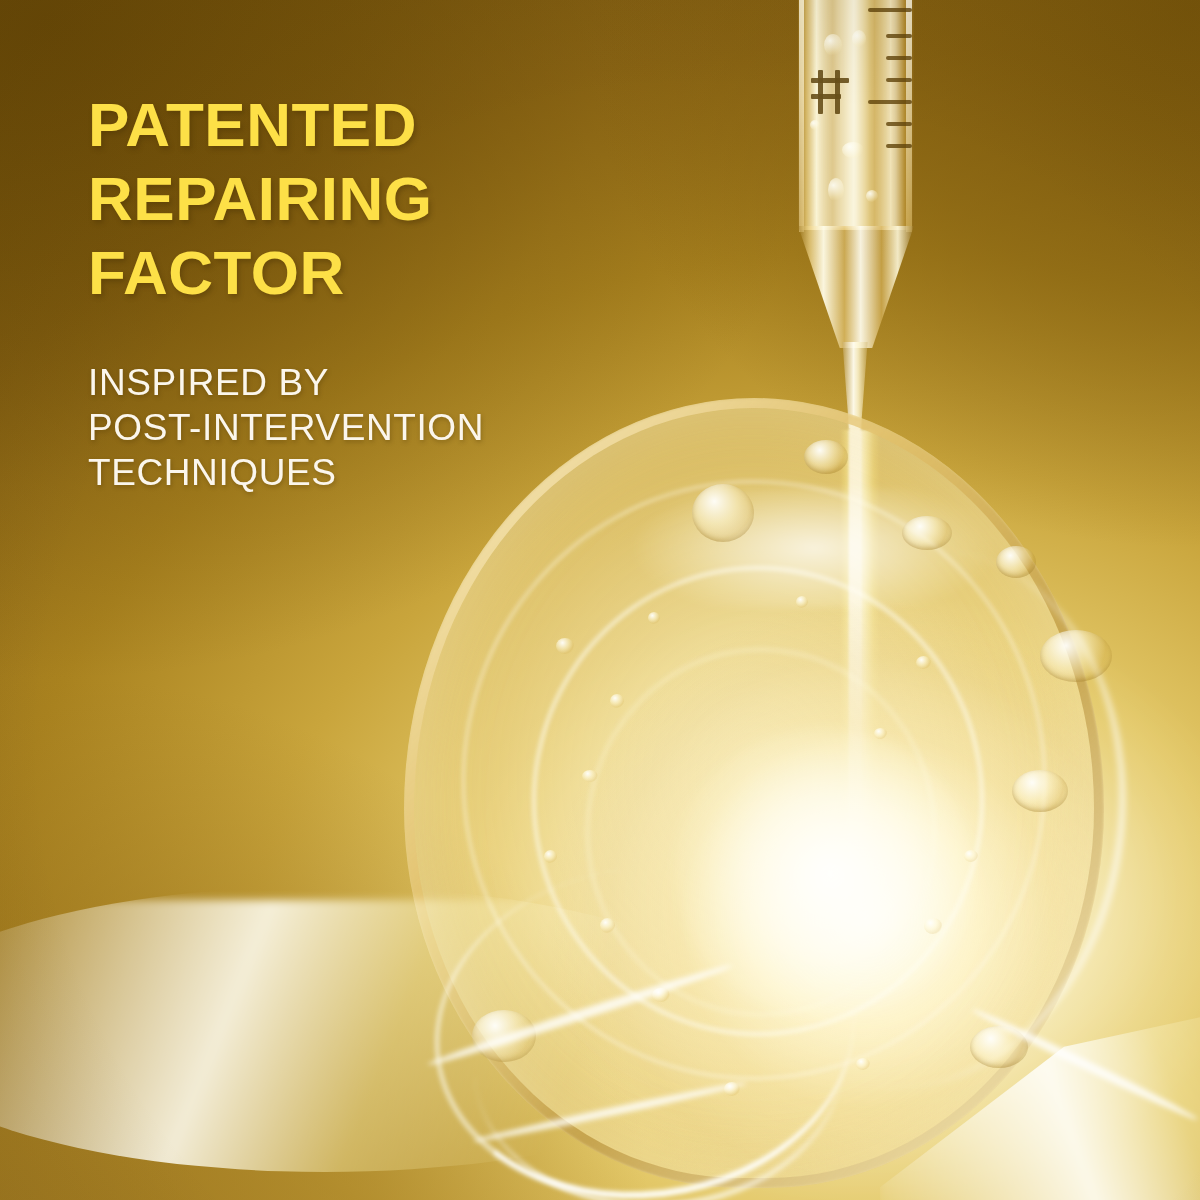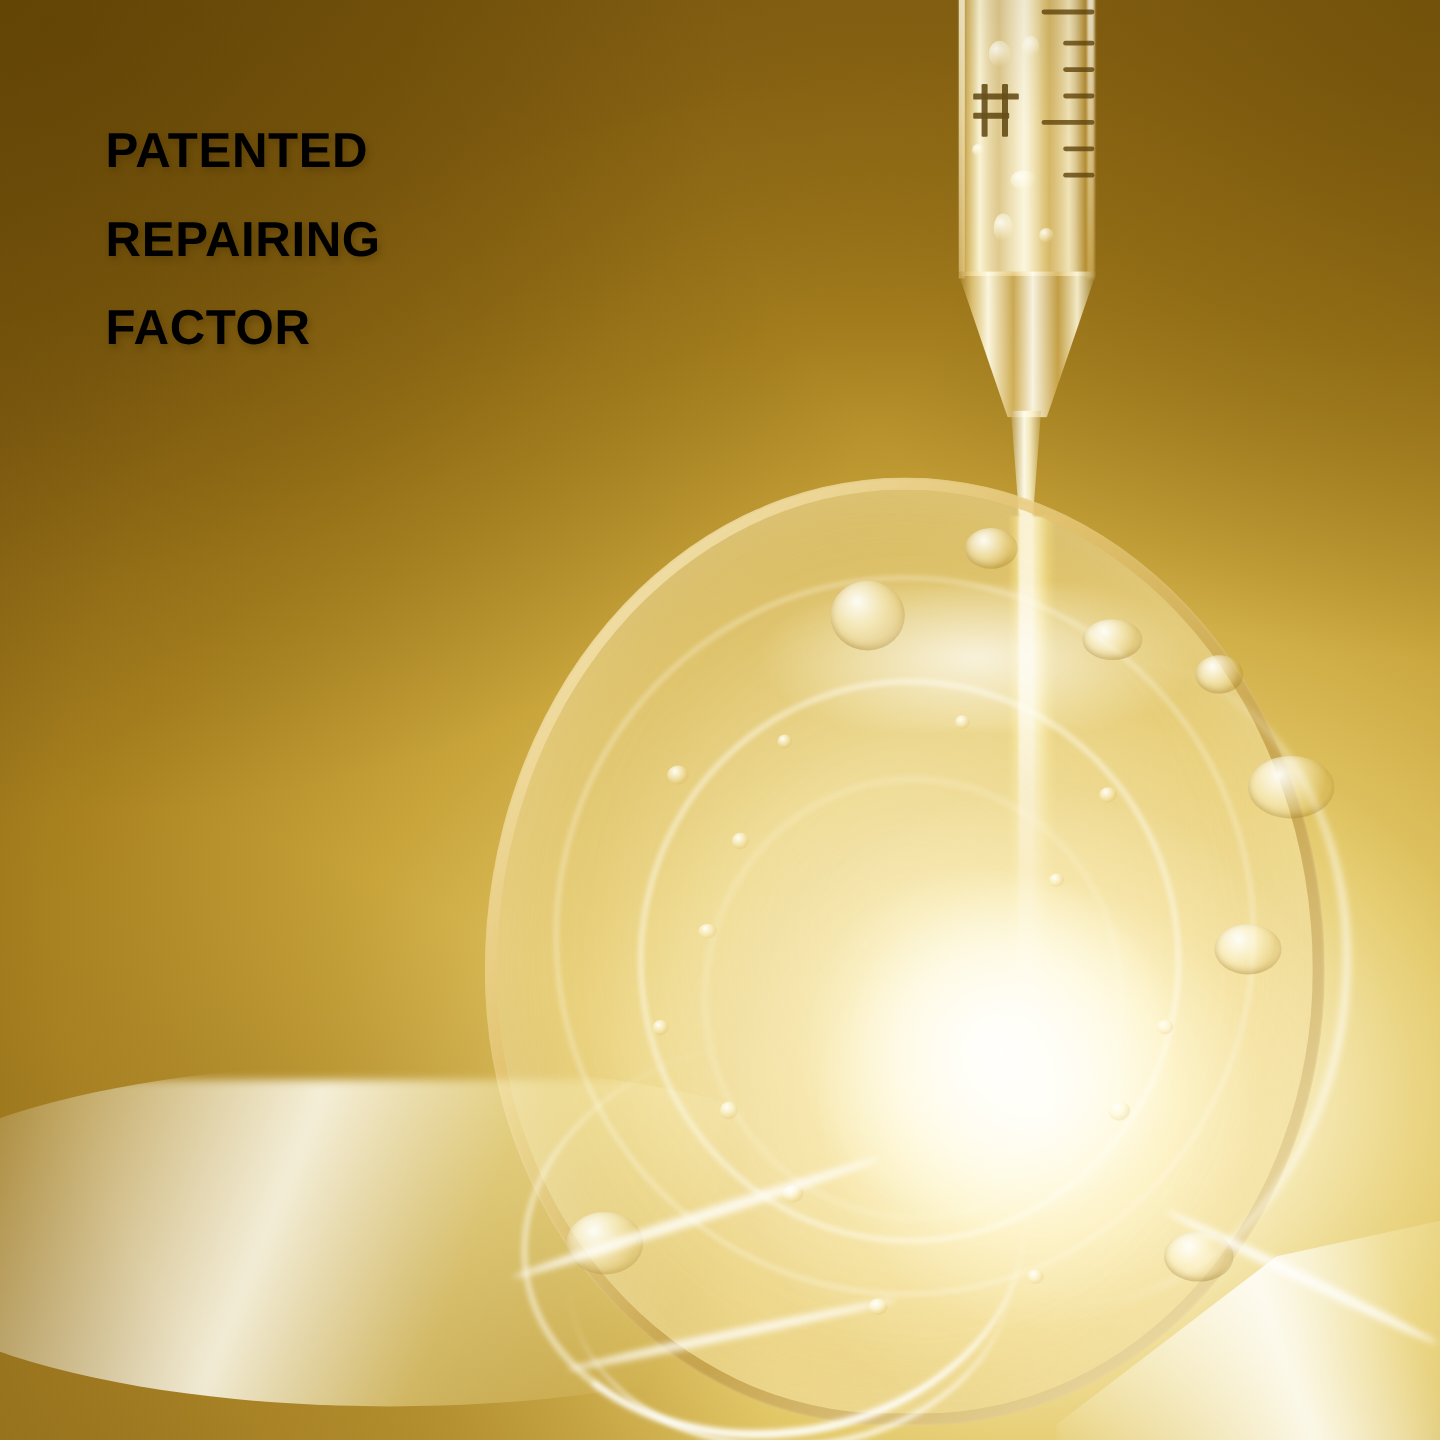--- a/index.html
+++ b/index.html
@@ -221,23 +221,23 @@
   }
   .sheet-br{
     position:absolute; left:880px; top:1000px; width:400px; height:260px;
     background:linear-gradient(70deg, rgba(255,255,248,.0), rgba(255,254,246,.88) 48%, rgba(248,232,170,.30) 72%, rgba(0,0,0,0));
     clip-path:polygon(0% 72%, 46% 18%, 100% 0%, 100% 100%, 0% 100%);
     filter:blur(3px); mix-blend-mode:screen;
   }
   .streak{ position:absolute; background:rgba(255,255,250,.8); filter:blur(2.5px); mix-blend-mode:screen; border-radius:50%; }
   .headline{
     position:absolute; left:88px; top:88px;
-    font-size:41px; line-height:74px; font-weight:700;
+    font-size:62px; line-height:74px; font-weight:700;
     letter-spacing:.5px;
-    color:#000000;
+    color:#fde047;
     text-shadow:2px 3px 5px rgba(74,50,4,.42);
     white-space:pre-line;
   }
   .subhead{
     position:absolute; left:88px; top:360px;
     font-size:37px; line-height:45px; font-weight:300;
     letter-spacing:.6px;
     color:#fbf6ec;
     text-shadow:1px 2px 4px rgba(74,50,4,.34);
     white-space:pre-line;
@@ -336,14 +336,17 @@
   <div class="sheet-br"></div>
   <div class="streak" style="left:420px; top:1010px; width:320px; height:10px; transform:rotate(-18deg);"></div>
   <div class="streak" style="left:470px; top:1108px; width:280px; height:8px;  transform:rotate(-12deg);"></div>
   <div class="streak" style="left:960px; top:1060px; width:250px; height:9px;  transform:rotate(26deg);"></div>
 
   <div class="bg-vign"></div>
 
   <div class="headline">PATENTED
 REPAIRING
 FACTOR</div>
+  <div class="subhead">INSPIRED BY
+POST-INTERVENTION
+TECHNIQUES</div>
 
 </div>
 
 </body></html>

